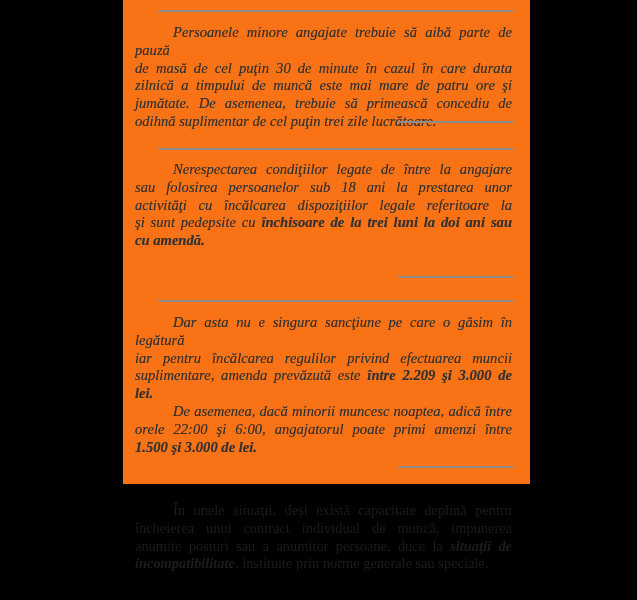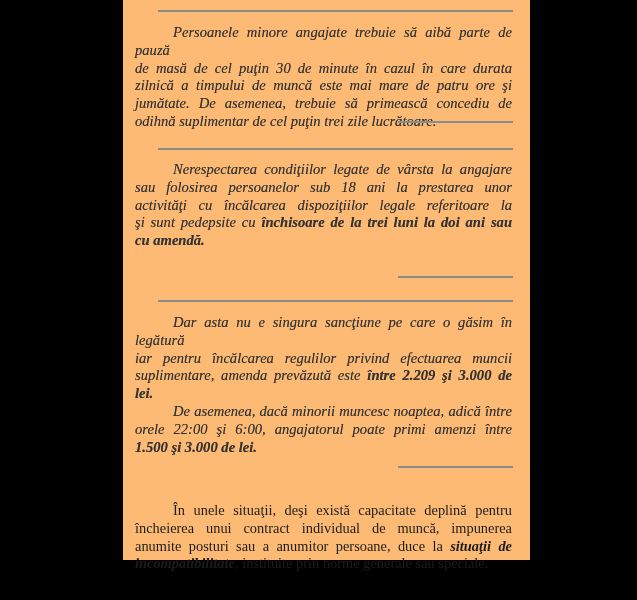--- a/index.html
+++ b/index.html
@@ -12,22 +12,22 @@
     width: 637px;
     height: 600px;
     overflow: hidden;
     font-family: "Liberation Serif", serif;
   }
   .page {
     position: absolute;
     left: 123px;
     top: 0;
     width: 407px;
-    height: 560px;
-    background: #fdba74;
+    height: 484px;
+    background: #f97316;
   }
   .rule {
     position: absolute;
     height: 2px;
     background: #8c8c8c;
   }
   .rule-full  { left: 35px;  width: 355px; }
   .rule-short { left: 275px; width: 115px; }
   .block {
     position: absolute;
@@ -72,21 +72,21 @@
       <p class="line"><span>de masă de cel puţin 30 de minute în cazul în care durata</span></p>
       <p class="line"><span>zilnică a timpului de muncă este mai mare de patru ore şi</span></p>
       <p class="line"><span>jumătate. De asemenea, trebuie să primească concediu de</span></p>
       <p class="line end"><span>odihnă suplimentar de cel puţin trei zile lucrătoare.</span></p>
     </div>
 
   <div class="rule rule-short" style="top:121px"></div>
   <div class="rule rule-full" style="top:148px"></div>
 
   <div class="block italic-block" style="top:161px">
-      <p class="line indent"><span>Nerespectarea condiţiilor legate de vârsta la angajare</span></p>
+      <p class="line indent"><span>Nerespectarea condiţiilor legate de între la angajare</span></p>
       <p class="line"><span>sau folosirea persoanelor sub 18 ani la prestarea unor</span></p>
       <p class="line"><span>activităţi cu încălcarea dispoziţiilor legale referitoare la</span></p>
       <p class="line"><span>şi sunt pedepsite cu </span><b>închisoare de la trei luni la doi ani sau</b></p>
       <p class="line end"><b>cu amendă.</b></p>
     </div>
 
   <div class="rule rule-short" style="top:276px"></div>
   <div class="rule rule-full" style="top:300px"></div>
 
   <div class="block italic-block" style="top:314px">

